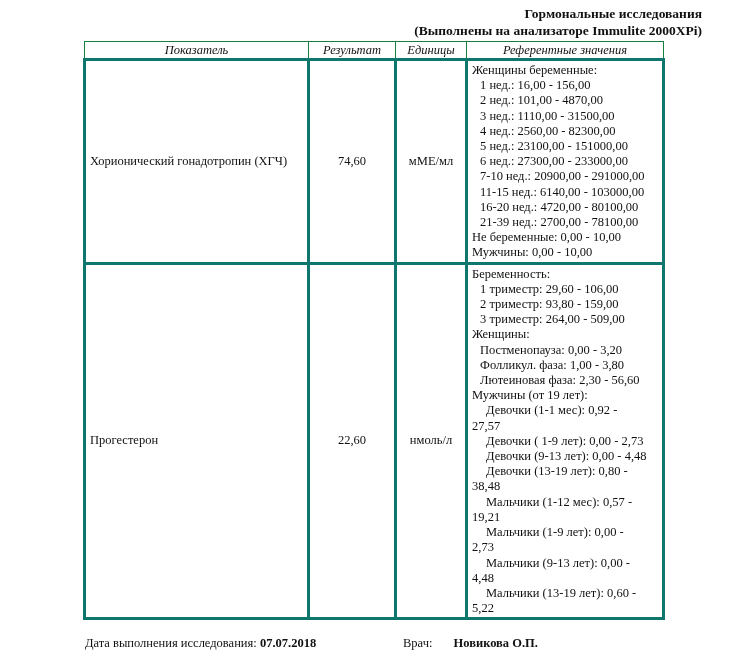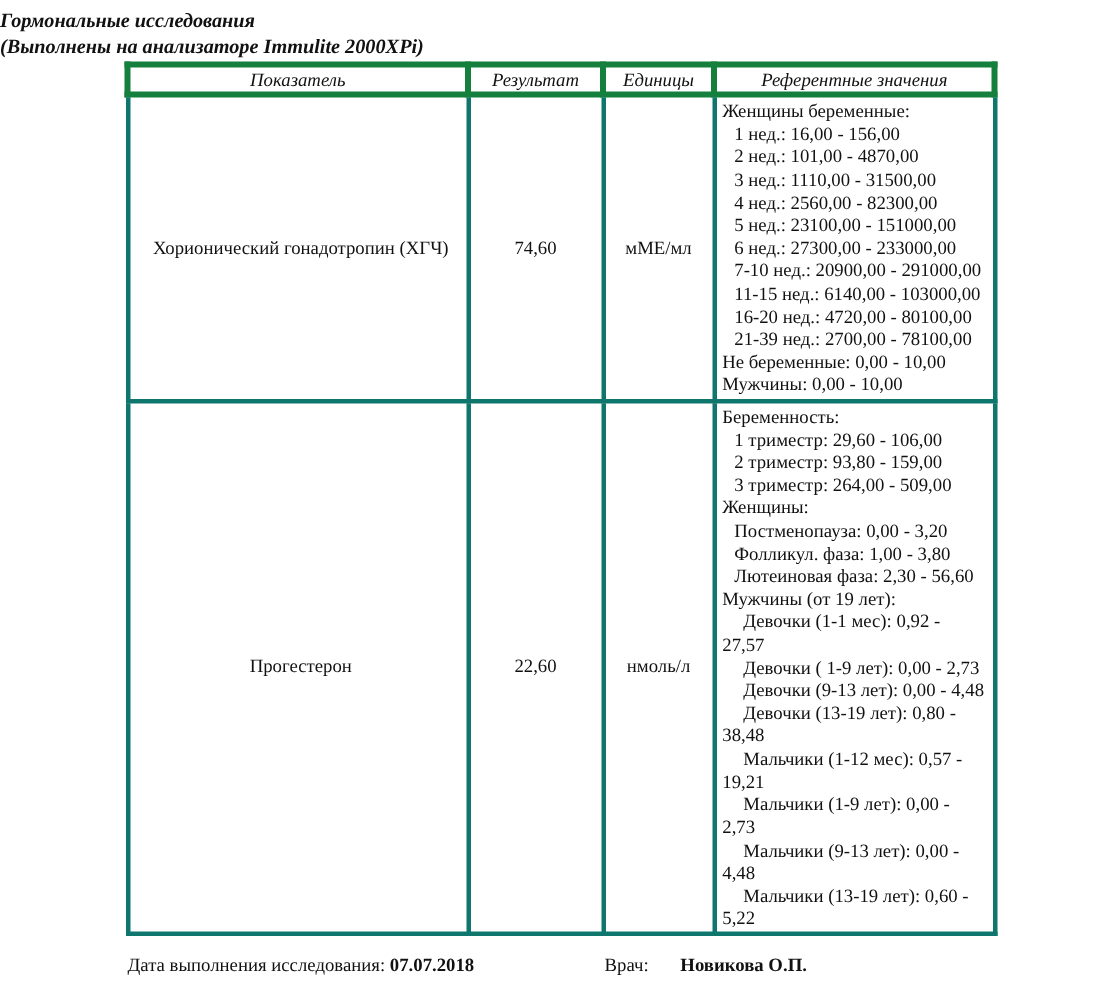--- a/index.html
+++ b/index.html
@@ -1,28 +1,28 @@
 <!DOCTYPE html>
 <html><head>
 <meta charset="utf-8">
 <style>
   html, body { margin: 0; padding: 0; background: #ffffff; }
   body { width: 741px; height: 662px; position: relative; overflow: hidden;
          font-family: "Liberation Serif", "DejaVu Serif", serif; color: #111; }
-  .title { position: absolute; left: 0; width: 702px; text-align: left; font-weight: bold; font-size: 13.5px; line-height: 17px; font-style: italic; }
+  .title { position: absolute; left: 0; width: 702px; text-align: right; font-weight: bold; font-size: 13.5px; line-height: 17px; }
   .t1 { top: 5px; }
   .t2 { top: 22px; }
   table { position: absolute; left: 83px; top: 41px; width: 582px; border-collapse: collapse; font-size: 12px; }
-  th { font-weight: normal; font-style: italic; border: 4px solid #15803d; height: 16px; padding: 0; font-size: 12.5px; line-height: 15px; }
+  th { font-weight: normal; font-style: italic; border: 1px solid #15803d; height: 16px; padding: 0; font-size: 12.5px; line-height: 15px; }
   td { border: 3px solid #0f766e; vertical-align: middle; padding: 0; }
   .c1 { width: 223px; }
   .c2 { width: 86px; }
   .c3 { width: 70px; margin-top: 32px; }
   .c4 { width: auto; }
-  td.name { text-align: center; padding-left: 4px; font-size: 12.5px; }
+  td.name { text-align: left; padding-left: 4px; font-size: 12.5px; }
   td.res, td.unit { text-align: center; font-size: 12.5px; margin-top: 47px; }
   td.ref { vertical-align: top; padding: 2px 2px 1px 4px; font-size: 12.5px; line-height: 15.2px; }
   .ref-line { white-space: pre-wrap; }
   .ref-line.i1 { padding-left: 8px; }
   .ref-line.i2 { padding-left: 14px; }
   .footer { position: absolute; top: 636px; left: 85px; font-size: 12.5px; }
   .footer b { font-weight: bold; }
   .doc { position: absolute; top: 636px; left: 403px; font-size: 12.5px; }
   .doc .lbl { margin-right: 18px; }
 </style>

